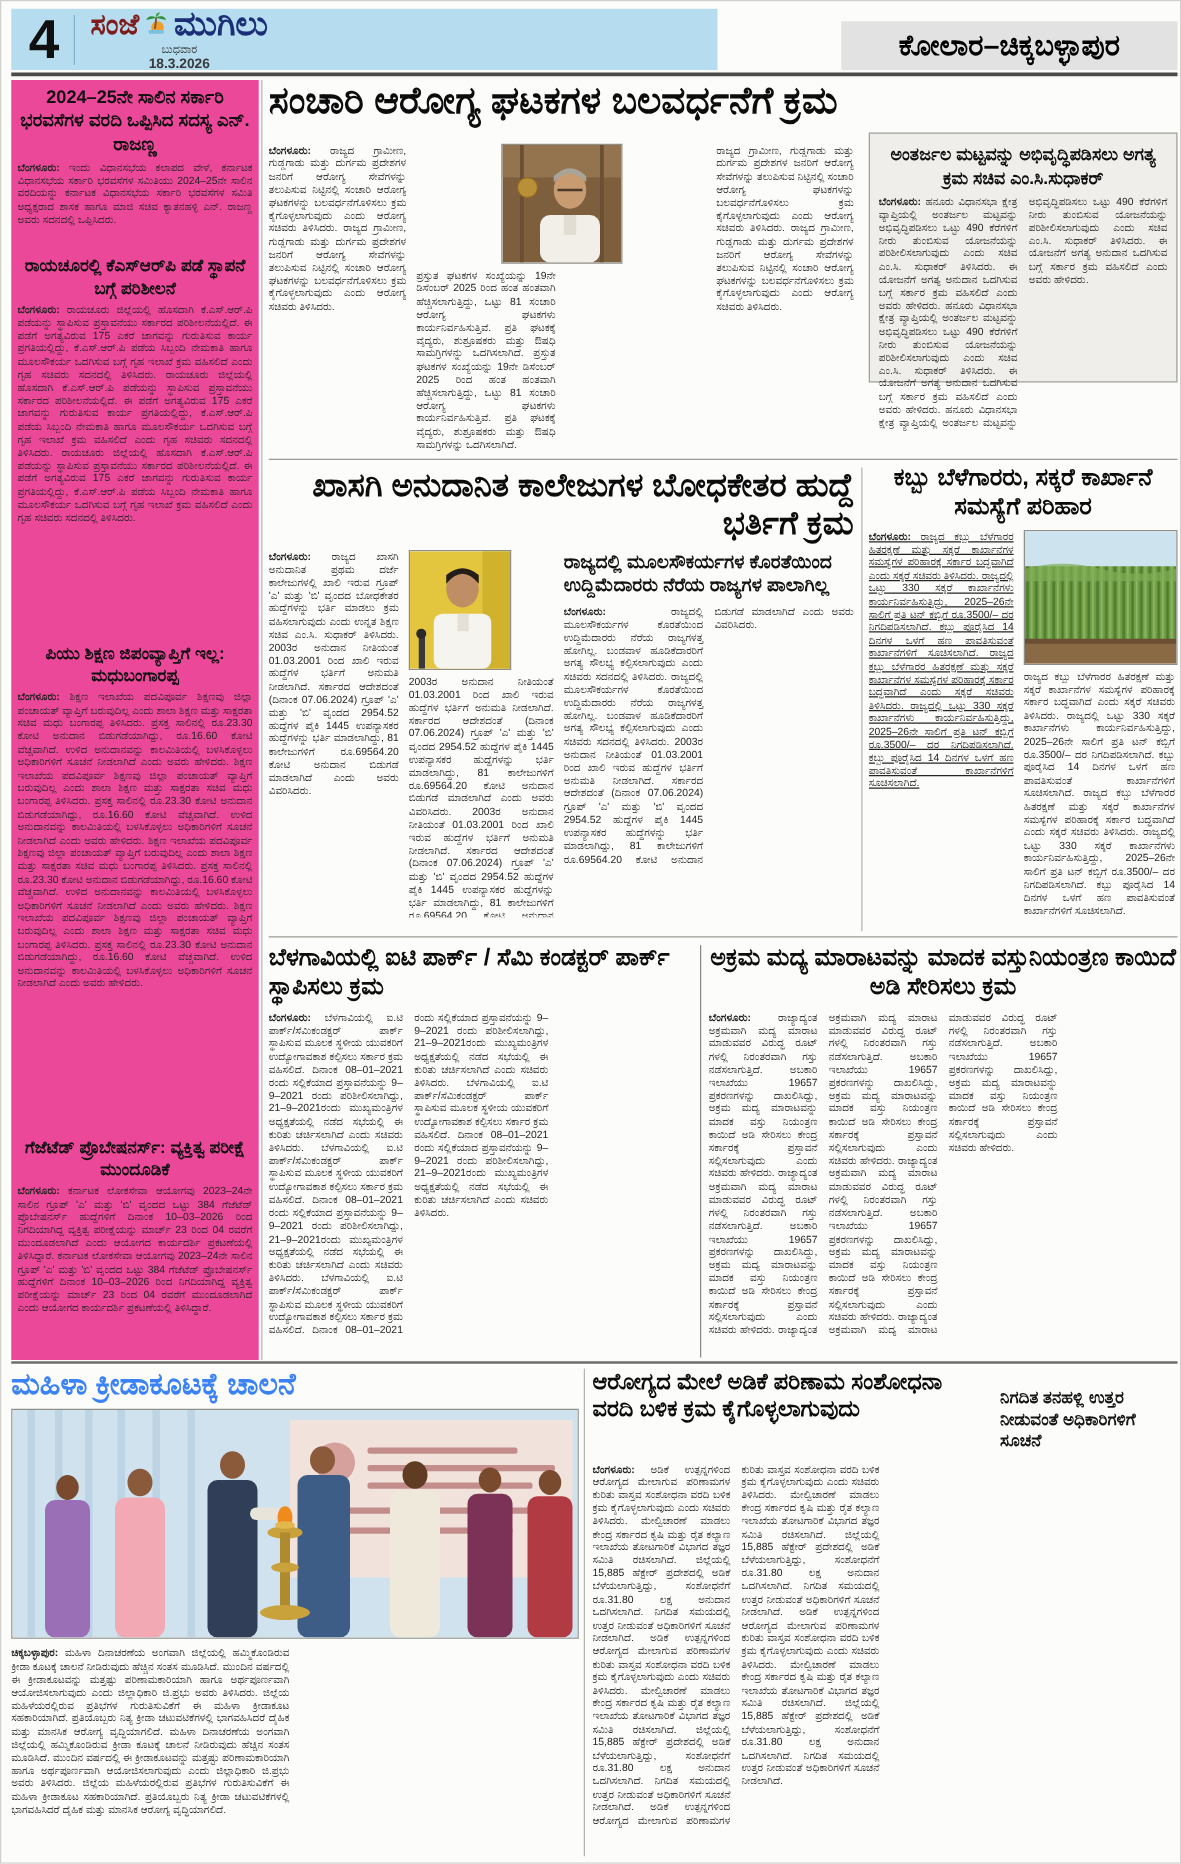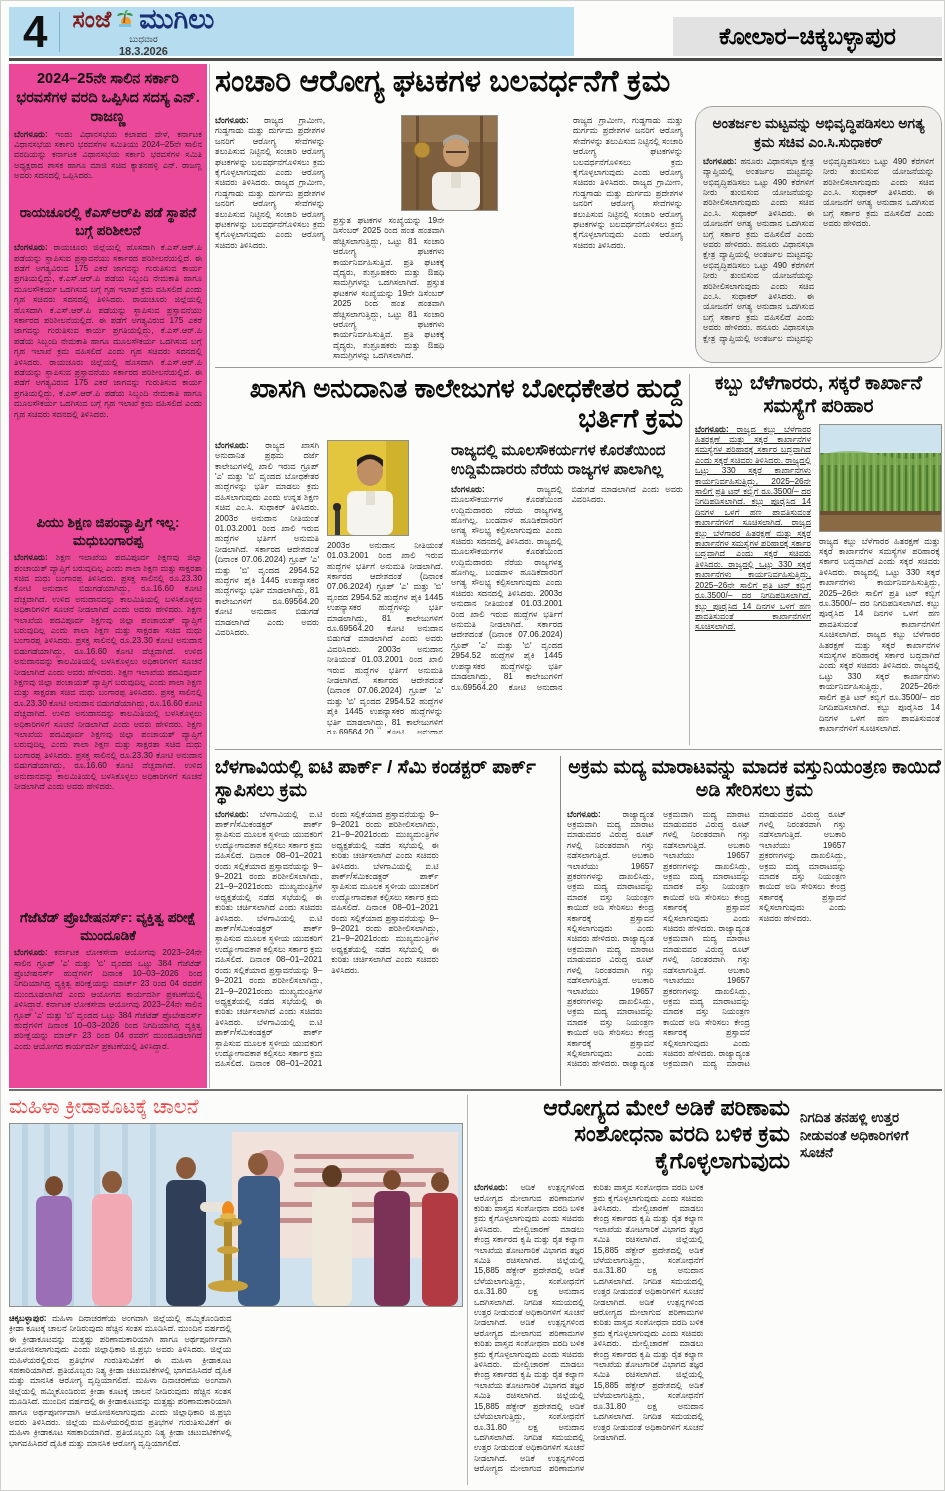--- a/index.html
+++ b/index.html
@@ -26,22 +26,22 @@
   .brief{overflow:hidden;margin-bottom:7px;}
   .brief-title{font-size:13.5px;font-weight:bold;text-align:center;line-height:1.3;color:#111;margin-bottom:3px;}
   .body{font-size:8.3px;line-height:10.4px;text-align:justify;color:#242424;}
   .dl{font-weight:bold;}
   
   .h-main{font-size:30px;font-weight:bold;line-height:1.05;color:#0c0c0c;white-space:nowrap;}
   .h-2{font-size:26px;font-weight:bold;line-height:1.15;color:#0c0c0c;text-align:right;}
   .h-3{font-size:19px;font-weight:bold;line-height:1.2;text-align:center;color:#0c0c0c;}
   .h-4{font-size:19px;font-weight:bold;line-height:1.2;color:#0c0c0c;}
   .h-5{font-size:19px;font-weight:bold;line-height:1.2;text-align:center;color:#0c0c0c;}
-  .h-6{font-size:20px;font-weight:normal;line-height:1.1;color:#ef4444;}
-  .h-7{font-size:22px;font-weight:bold;line-height:1.2;text-align:right;color:#0c0c0c;}
+  .h-6{font-size:24px;font-weight:bold;line-height:1.1;color:#3b82f6;}
+  .h-7{font-size:18px;font-weight:bold;line-height:1.2;text-align:left;color:#0c0c0c;}
   .subhead{font-size:13.5px;font-weight:bold;text-align:left;line-height:1.3;color:#141414;}
   .cols2{columns:2;column-gap:9px;column-fill:auto;overflow:hidden;}
   .cols3{columns:3;column-gap:9px;column-fill:auto;overflow:hidden;}
   .cols4{columns:4;column-gap:9px;column-fill:auto;overflow:hidden;}
   .zone{overflow:hidden;}
   .flexrow{display:flex;gap:8px;}
   .photo{border:1px solid #8f8f8a;display:block;}
   .box{background:#efeeea;border:1px solid #a2a29c;box-sizing:border-box;padding:7px 7px;}
   .box-title{font-size:14px;font-weight:bold;text-align:center;line-height:1.35;margin-bottom:4px;color:#101010;}
 </style>
@@ -116,21 +116,21 @@
         <path d="M41 30 Q54 16 67 30 L67 25 Q54 12 41 25 Z" fill="#a8a49a"></path>
         <rect x="30" y="56" width="48" height="38" rx="8" fill="#f1efe8"></rect>
         <rect x="49" y="56" width="10" height="16" fill="#e2ddd2"></rect>
         <line x1="44" y1="36" x2="64" y2="36" stroke="#4a3a2c" stroke-width="2"></line>
       </svg>
       <div class="zone body cols2" style="width:232px;height:146px;margin-top:4px;">ಪ್ರಸ್ತುತ ಘಟಕಗಳ ಸಂಖ್ಯೆಯನ್ನು 19ನೇ ಡಿಸೆಂಬರ್ 2025 ರಿಂದ ಹಂತ ಹಂತವಾಗಿ ಹೆಚ್ಚಿಸಲಾಗುತ್ತಿದ್ದು, ಒಟ್ಟು 81 ಸಂಚಾರಿ ಆರೋಗ್ಯ ಘಟಕಗಳು ಕಾರ್ಯನಿರ್ವಹಿಸುತ್ತಿವೆ. ಪ್ರತಿ ಘಟಕಕ್ಕೆ ವೈದ್ಯರು, ಶುಶ್ರೂಷಕರು ಮತ್ತು ಔಷಧಿ ಸಾಮಗ್ರಿಗಳನ್ನು ಒದಗಿಸಲಾಗಿದೆ. ಪ್ರಸ್ತುತ ಘಟಕಗಳ ಸಂಖ್ಯೆಯನ್ನು 19ನೇ ಡಿಸೆಂಬರ್ 2025 ರಿಂದ ಹಂತ ಹಂತವಾಗಿ ಹೆಚ್ಚಿಸಲಾಗುತ್ತಿದ್ದು, ಒಟ್ಟು 81 ಸಂಚಾರಿ ಆರೋಗ್ಯ ಘಟಕಗಳು ಕಾರ್ಯನಿರ್ವಹಿಸುತ್ತಿವೆ. ಪ್ರತಿ ಘಟಕಕ್ಕೆ ವೈದ್ಯರು, ಶುಶ್ರೂಷಕರು ಮತ್ತು ಔಷಧಿ ಸಾಮಗ್ರಿಗಳನ್ನು ಒದಗಿಸಲಾಗಿದೆ.</div>
     </div>
     <div class="zone body" style="width:110px;height:246px;">ರಾಜ್ಯದ ಗ್ರಾಮೀಣ, ಗುಡ್ಡಗಾಡು ಮತ್ತು ದುರ್ಗಮ ಪ್ರದೇಶಗಳ ಜನರಿಗೆ ಆರೋಗ್ಯ ಸೇವೆಗಳನ್ನು ತಲುಪಿಸುವ ನಿಟ್ಟಿನಲ್ಲಿ ಸಂಚಾರಿ ಆರೋಗ್ಯ ಘಟಕಗಳನ್ನು ಬಲವರ್ಧನೆಗೊಳಿಸಲು ಕ್ರಮ ಕೈಗೊಳ್ಳಲಾಗುವುದು ಎಂದು ಆರೋಗ್ಯ ಸಚಿವರು ತಿಳಿಸಿದರು. ರಾಜ್ಯದ ಗ್ರಾಮೀಣ, ಗುಡ್ಡಗಾಡು ಮತ್ತು ದುರ್ಗಮ ಪ್ರದೇಶಗಳ ಜನರಿಗೆ ಆರೋಗ್ಯ ಸೇವೆಗಳನ್ನು ತಲುಪಿಸುವ ನಿಟ್ಟಿನಲ್ಲಿ ಸಂಚಾರಿ ಆರೋಗ್ಯ ಘಟಕಗಳನ್ನು ಬಲವರ್ಧನೆಗೊಳಿಸಲು ಕ್ರಮ ಕೈಗೊಳ್ಳಲಾಗುವುದು ಎಂದು ಆರೋಗ್ಯ ಸಚಿವರು ತಿಳಿಸಿದರು.</div>
   </div>
 
-  <div class="abs box" style="left:694px;top:105px;width:247px;height:257px;border-radius:18px;">
+  <div class="abs box" style="left:694px;top:105px;width:247px;height:200px;">
     <div class="box-title">ಅಂತರ್ಜಲ ಮಟ್ಟವನ್ನು ಅಭಿವೃದ್ಧಿಪಡಿಸಲು ಅಗತ್ಯ ಕ್ರಮ ಸಚಿವ ಎಂ.ಸಿ.ಸುಧಾಕರ್</div>
     <div class="zone body cols2" style="height:190px;">
       <span class="dl">ಬೆಂಗಳೂರು:</span> <span>ಹನೂರು ವಿಧಾನಸಭಾ ಕ್ಷೇತ್ರ ವ್ಯಾಪ್ತಿಯಲ್ಲಿ ಅಂತರ್ಜಲ ಮಟ್ಟವನ್ನು ಅಭಿವೃದ್ಧಿಪಡಿಸಲು ಒಟ್ಟು 490 ಕೆರೆಗಳಿಗೆ ನೀರು ತುಂಬಿಸುವ ಯೋಜನೆಯನ್ನು ಪರಿಶೀಲಿಸಲಾಗುವುದು ಎಂದು ಸಚಿವ ಎಂ.ಸಿ. ಸುಧಾಕರ್ ತಿಳಿಸಿದರು. ಈ ಯೋಜನೆಗೆ ಅಗತ್ಯ ಅನುದಾನ ಒದಗಿಸುವ ಬಗ್ಗೆ ಸರ್ಕಾರ ಕ್ರಮ ವಹಿಸಲಿದೆ ಎಂದು ಅವರು ಹೇಳಿದರು. ಹನೂರು ವಿಧಾನಸಭಾ ಕ್ಷೇತ್ರ ವ್ಯಾಪ್ತಿಯಲ್ಲಿ ಅಂತರ್ಜಲ ಮಟ್ಟವನ್ನು ಅಭಿವೃದ್ಧಿಪಡಿಸಲು ಒಟ್ಟು 490 ಕೆರೆಗಳಿಗೆ ನೀರು ತುಂಬಿಸುವ ಯೋಜನೆಯನ್ನು ಪರಿಶೀಲಿಸಲಾಗುವುದು ಎಂದು ಸಚಿವ ಎಂ.ಸಿ. ಸುಧಾಕರ್ ತಿಳಿಸಿದರು. ಈ ಯೋಜನೆಗೆ ಅಗತ್ಯ ಅನುದಾನ ಒದಗಿಸುವ ಬಗ್ಗೆ ಸರ್ಕಾರ ಕ್ರಮ ವಹಿಸಲಿದೆ ಎಂದು ಅವರು ಹೇಳಿದರು. ಹನೂರು ವಿಧಾನಸಭಾ ಕ್ಷೇತ್ರ ವ್ಯಾಪ್ತಿಯಲ್ಲಿ ಅಂತರ್ಜಲ ಮಟ್ಟವನ್ನು ಅಭಿವೃದ್ಧಿಪಡಿಸಲು ಒಟ್ಟು 490 ಕೆರೆಗಳಿಗೆ ನೀರು ತುಂಬಿಸುವ ಯೋಜನೆಯನ್ನು ಪರಿಶೀಲಿಸಲಾಗುವುದು ಎಂದು ಸಚಿವ ಎಂ.ಸಿ. ಸುಧಾಕರ್ ತಿಳಿಸಿದರು. ಈ ಯೋಜನೆಗೆ ಅಗತ್ಯ ಅನುದಾನ ಒದಗಿಸುವ ಬಗ್ಗೆ ಸರ್ಕಾರ ಕ್ರಮ ವಹಿಸಲಿದೆ ಎಂದು ಅವರು ಹೇಳಿದರು.</span>
     </div>
   </div>
 
   <div class="abs hline" style="left:214px;top:366px;width:727px;height:1px;"></div>
 
   <div class="abs" style="left:214px;top:373px;width:468px;height:371px;">
     <div class="h-2">ಖಾಸಗಿ ಅನುದಾನಿತ ಕಾಲೇಜುಗಳ ಬೋಧಕೇತರ ಹುದ್ದೆ ಭರ್ತಿಗೆ ಕ್ರಮ</div>

